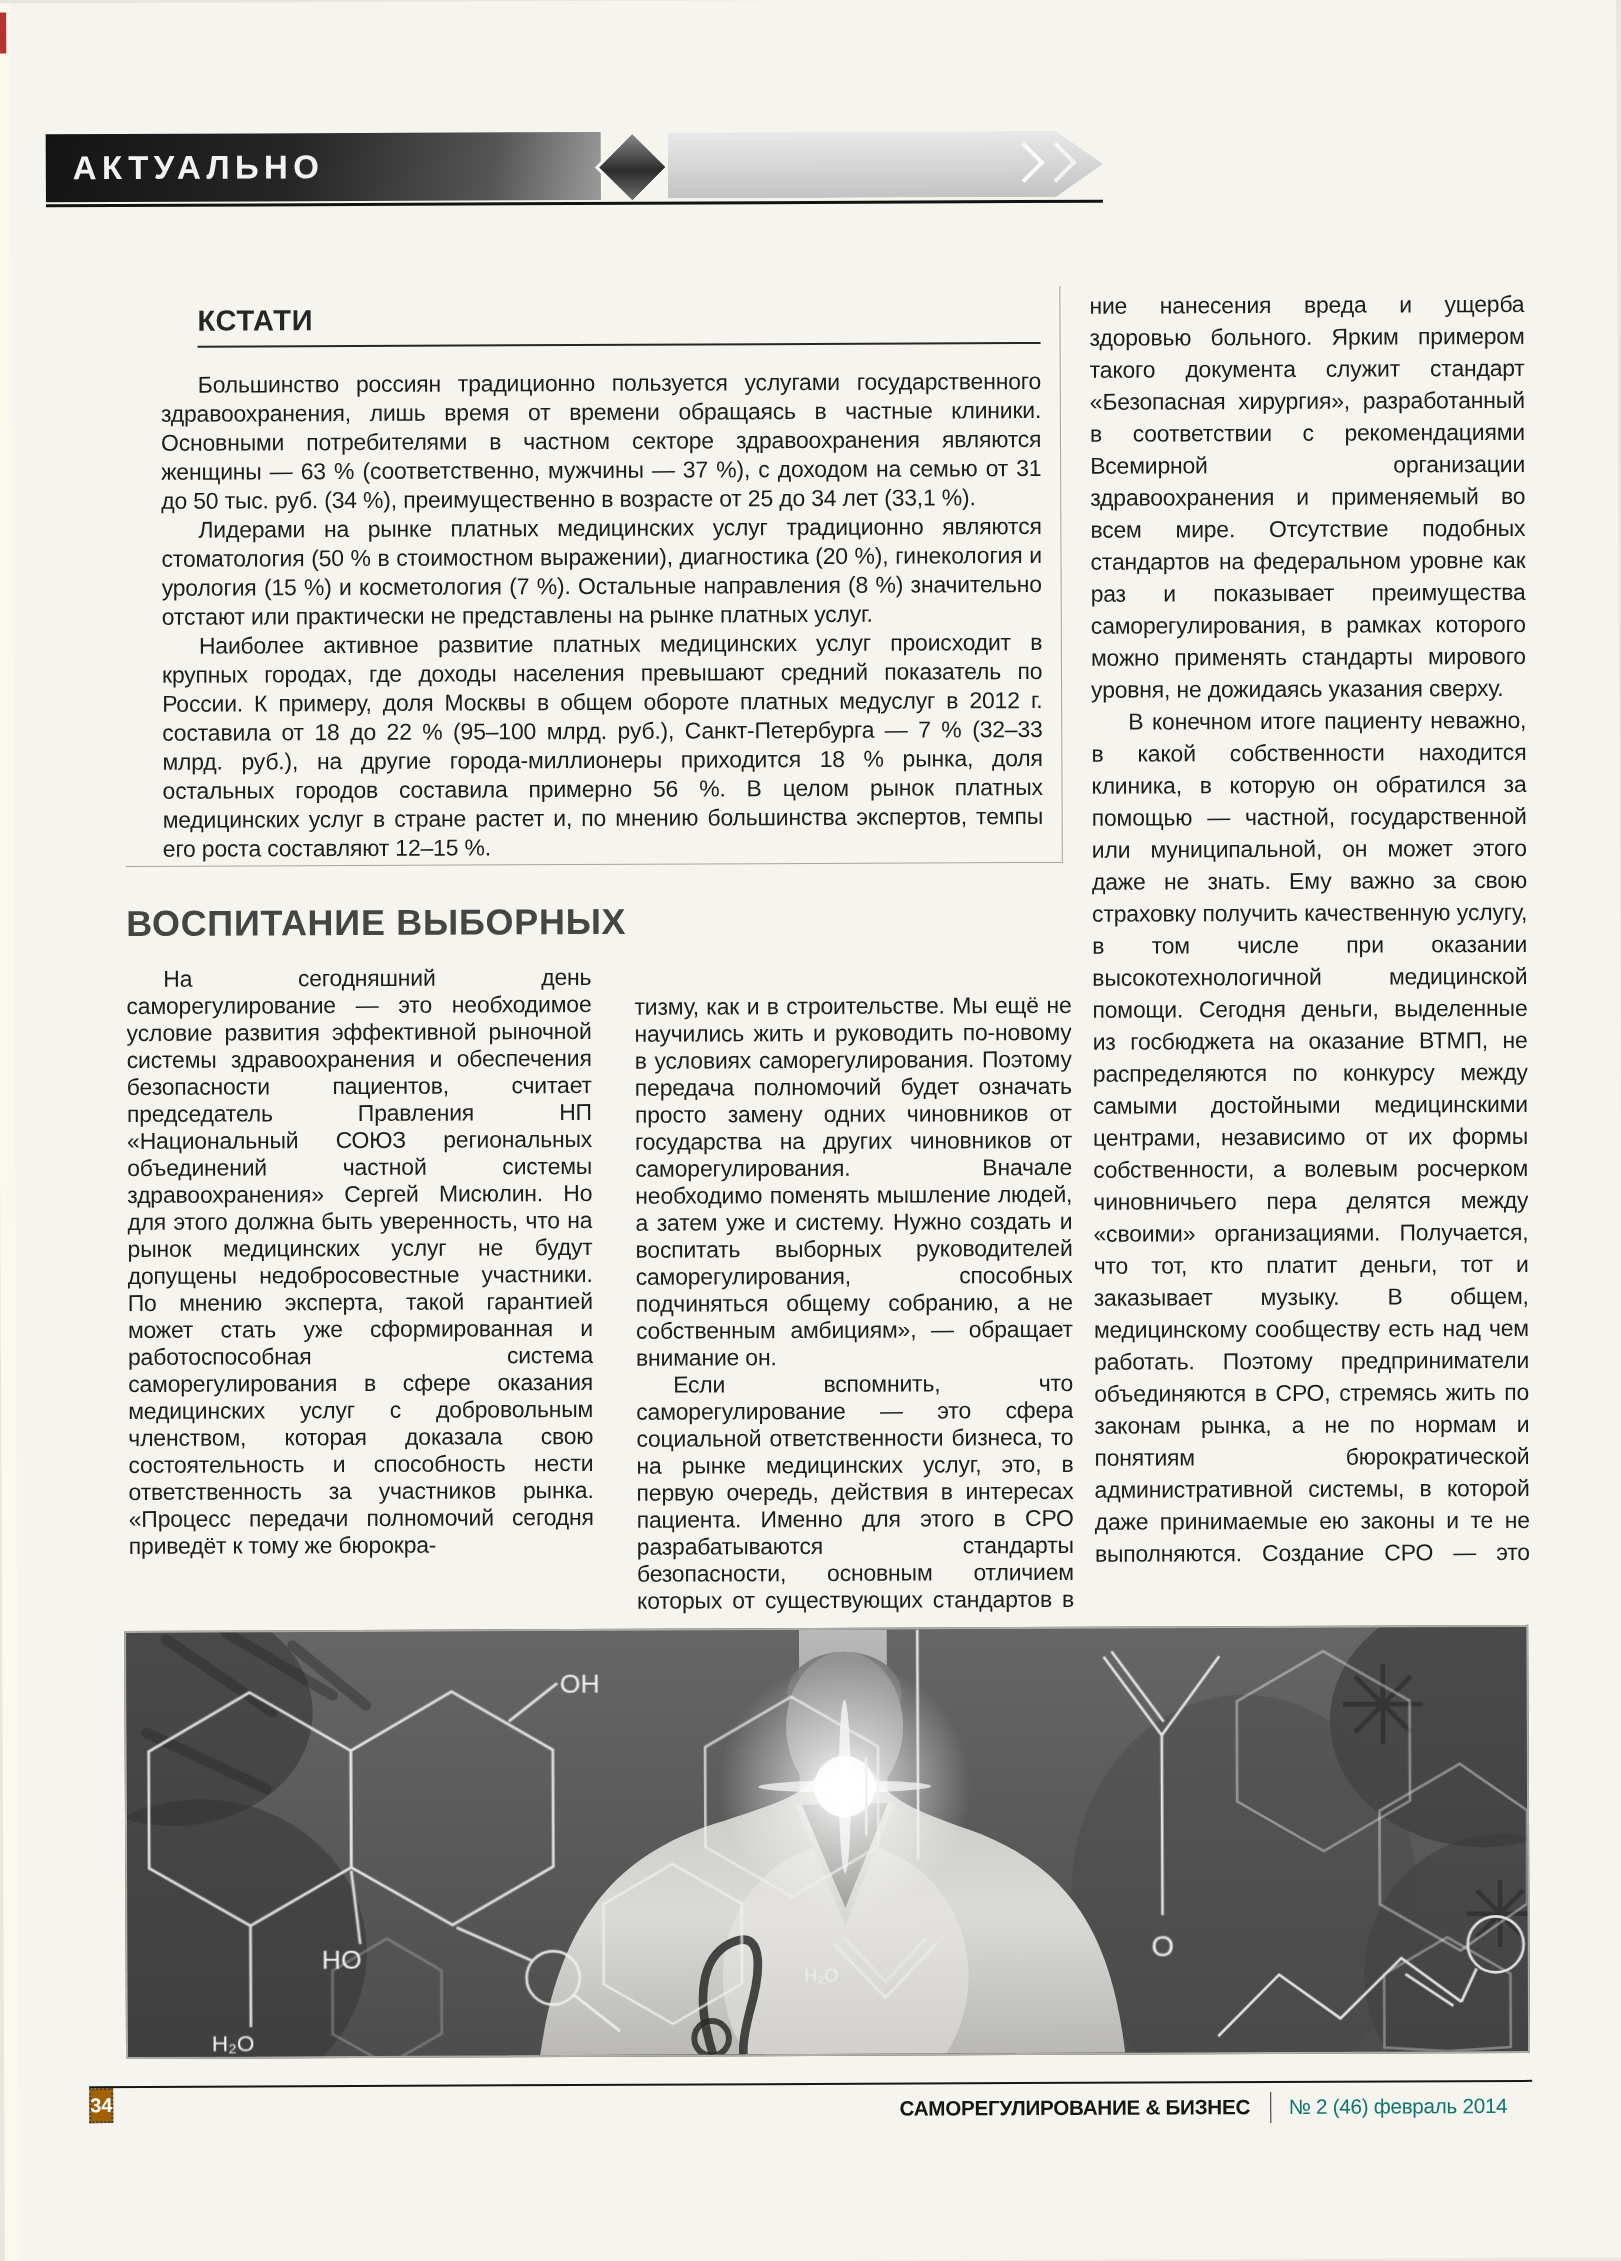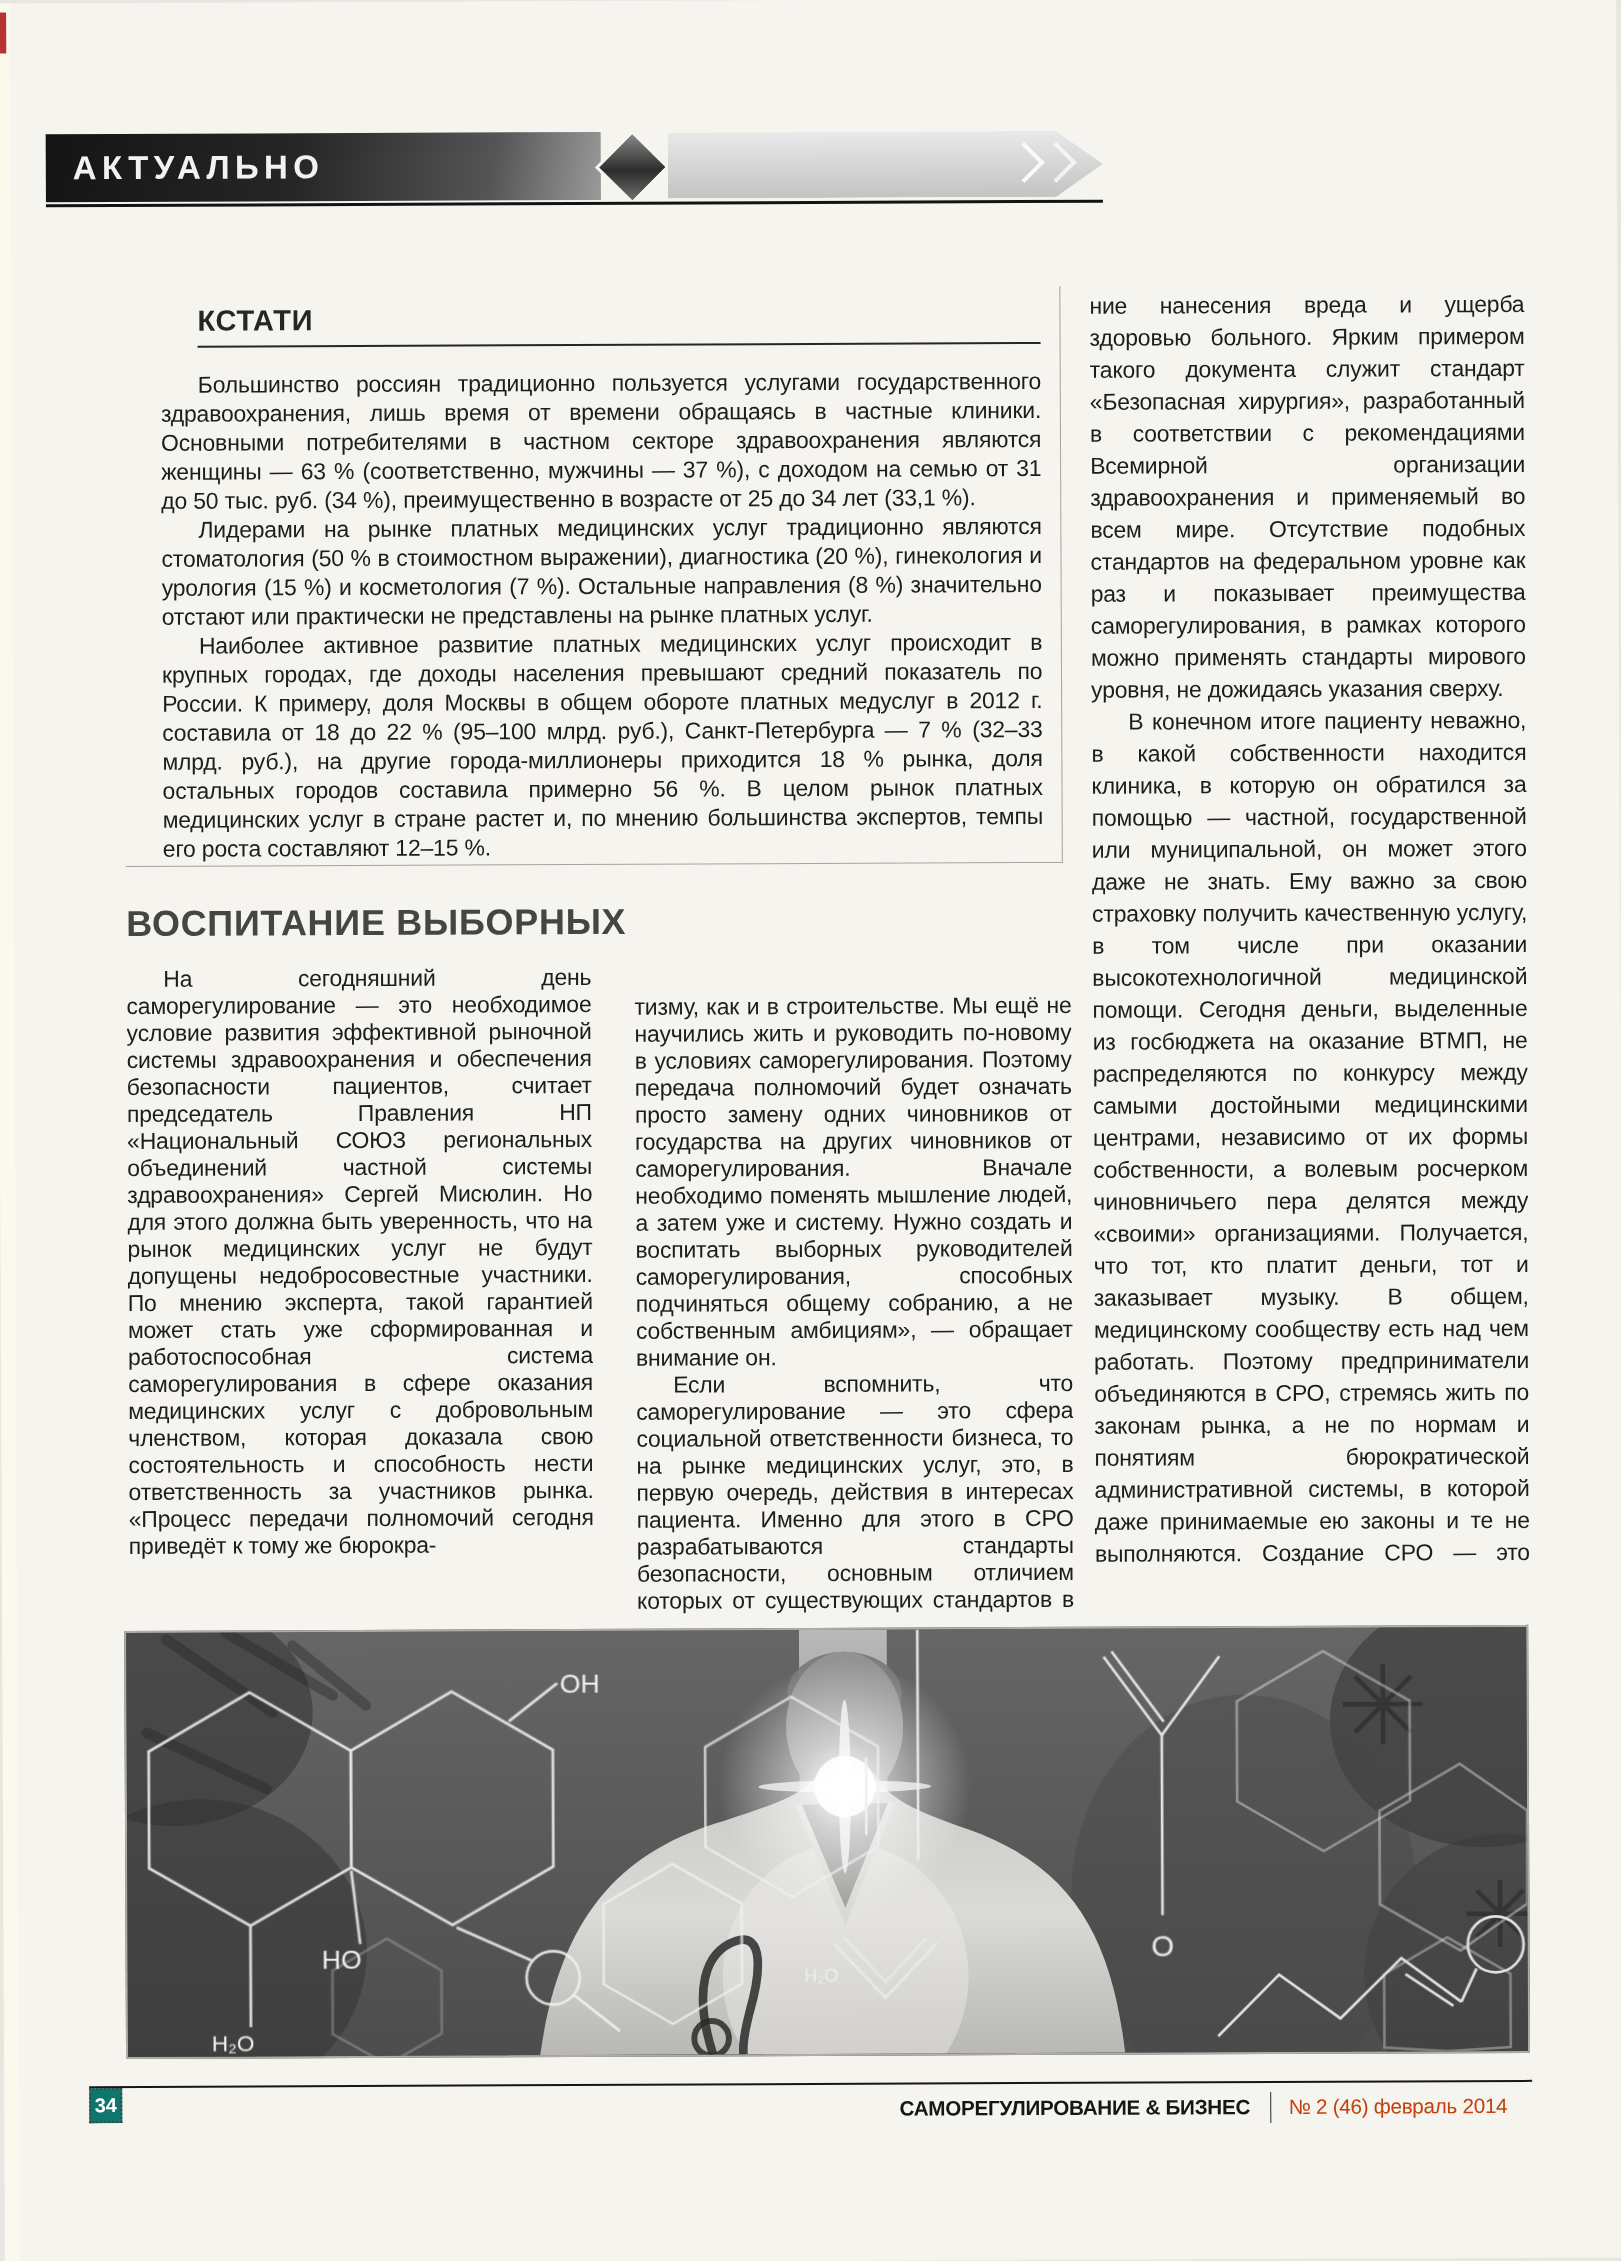--- a/index.html
+++ b/index.html
@@ -69,30 +69,30 @@
   
   .photo {
     position:absolute; left:122px; top:1628px; width:1404px; height:428px;
     border:2px solid #aeaca7; background:#585858;
   }
   .photo svg { display:block; width:100%; height:100%; }
 
   
   .footer-line { position:absolute; left:85px; top:2083px; width:1443px; height:2px; background:#161616; }
   .page-num {
-    position:absolute; left:85px; top:2085px; width:33px; height:35px;
-    background:#0f766e; border:2px dotted #454545; color:#fff;
+    position:absolute; left:85px; top:2085px; width:24px; height:35px;
+    background:#a16207; border:2px dotted #454545; color:#fff;
     font-size:20px; font-weight:bold; display:flex; align-items:center; justify-content:center;
   }
   .footer-right {
     position:absolute; top:2097px; right:118px; display:flex; align-items:flex-start; gap:0;
   }
   .mag-title { font-size:20.7px; font-weight:bold; color:#161616; letter-spacing:-0.3px; }
   .footer-sep { width:1.3px; height:31px; background:#2b2b2b; margin:-2.7px 17.3px 0 20px; }
-  .issue { font-size:20.7px; color:#c2410c; letter-spacing:-0.3px; }
+  .issue { font-size:20.7px; color:#0f766e; letter-spacing:-0.3px; }
 </style>
 </head>
 <body>
 
 <div class="page">
   <div class="edge-strip"></div>
   <div class="red-mark"></div>
 
   <header>
     <div class="bar-dark">

